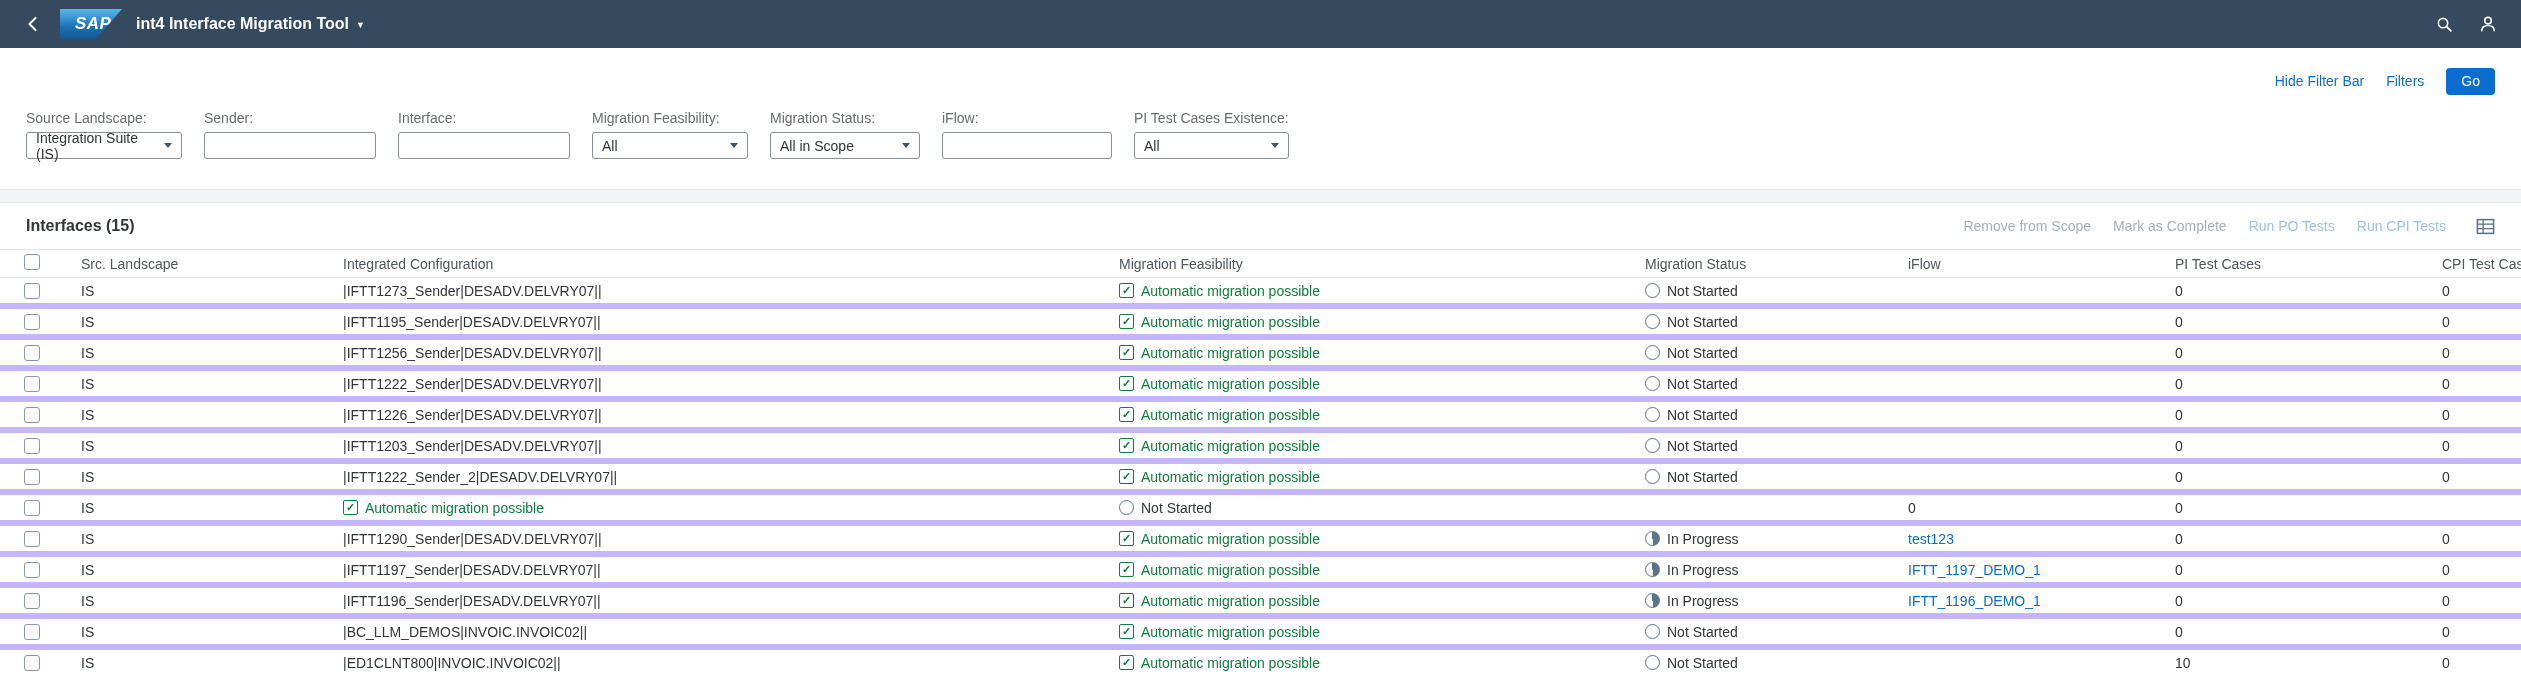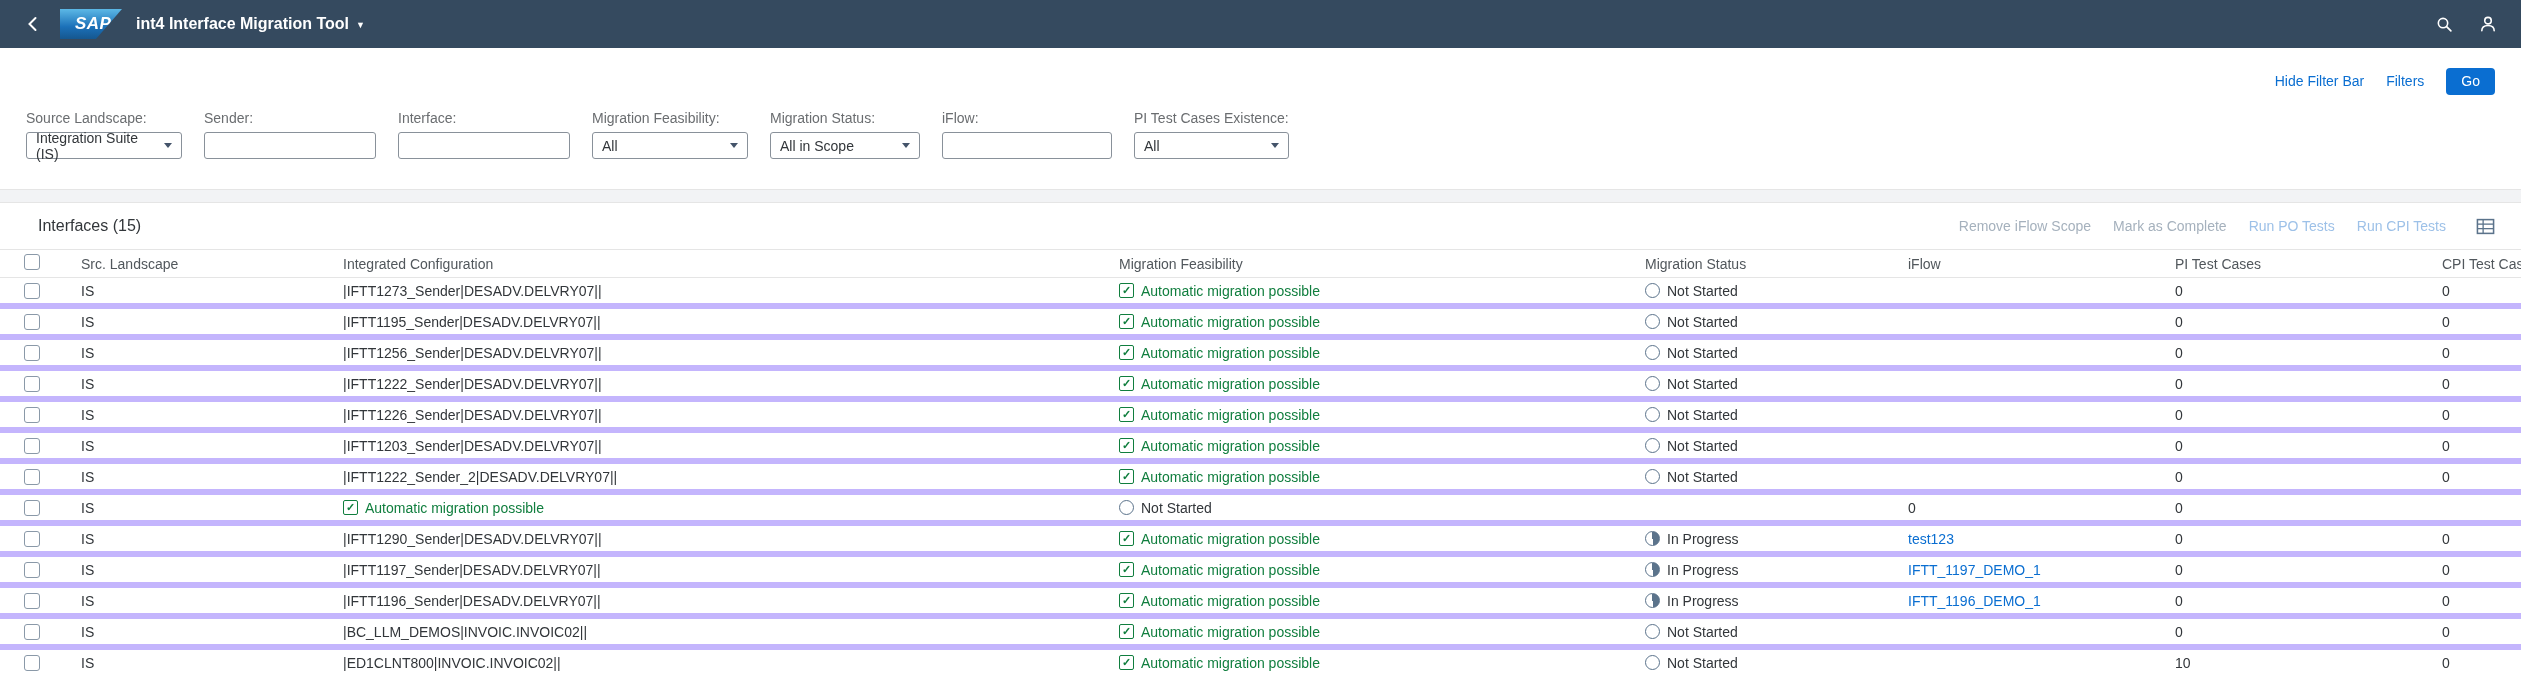--- a/index.html
+++ b/index.html
@@ -46,21 +46,21 @@
     border-top:5.5px solid #44546a;margin-left:8px;}
   input.ctrl{padding:0 9px;font-family:inherit;}
   .f0{width:156px;} .f1{width:172px;} .f2{width:172px;} .f3{width:156px;}
   .f4{width:150px;} .f5{width:170px;} .f6{width:155px;}
 
   .band{height:14px;background:#f2f3f5;border-top:1px solid var(--border-light);
     border-bottom:1px solid var(--border-light);}
 
   
   .table-toolbar{height:46px;display:flex;align-items:center;padding:0 26px;}
-  .table-title{font-size:16px;font-weight:400;color:var(--dark-text);margin-left:12px;}
+  .table-title{font-size:16px;font-weight:700;color:var(--dark-text);}
   .toolbar-spacer{flex:1;}
   .tbl-actions{display:flex;align-items:center;gap:22px;}
   .tbl-action{font-size:14px;white-space:nowrap;cursor:default;background:none;border:none;font-family:inherit;}
   .tbl-action.gray{color:#a5b1bd;}
   .tbl-action.blue{color:#9dc1e8;}
   .export-btn{margin-left:8px;display:flex;align-items:center;cursor:pointer;background:none;border:none;}
 
   .grid{display:grid;
     grid-template-columns:26px 231px 745px 495px 232px 236px 236px 230px 1fr;
     align-items:center;padding:0 26px 0 24px;gap:31px;}
@@ -167,21 +167,21 @@
   </div>
 </div>
 
 <div class="band"></div>
 
 <div>
   <div class="table-toolbar">
     <span class="table-title">Interfaces (15)</span>
     <span class="toolbar-spacer"></span>
     <div class="tbl-actions">
-      <button class="tbl-action gray">Remove iFlow Scope</button>
+      <button class="tbl-action gray">Remove from Scope</button>
       <button class="tbl-action gray">Mark as Complete</button>
       <button class="tbl-action blue">Run PO Tests</button>
       <button class="tbl-action blue">Run CPI Tests</button>
       <button class="export-btn">
         <svg width="19" height="19" viewBox="0 0 16 16">
           <rect x="1.2" y="2.2" width="13.6" height="11.6" fill="none" stroke="#5b738b" stroke-width="1.3"></rect>
           <line x1="1.2" y1="6" x2="14.8" y2="6" stroke="#5b738b" stroke-width="1.1"></line>
           <line x1="1.2" y1="9.8" x2="14.8" y2="9.8" stroke="#5b738b" stroke-width="1.1"></line>
           <line x1="6" y1="2.2" x2="6" y2="13.8" stroke="#5b738b" stroke-width="1.1"></line>
         </svg>

